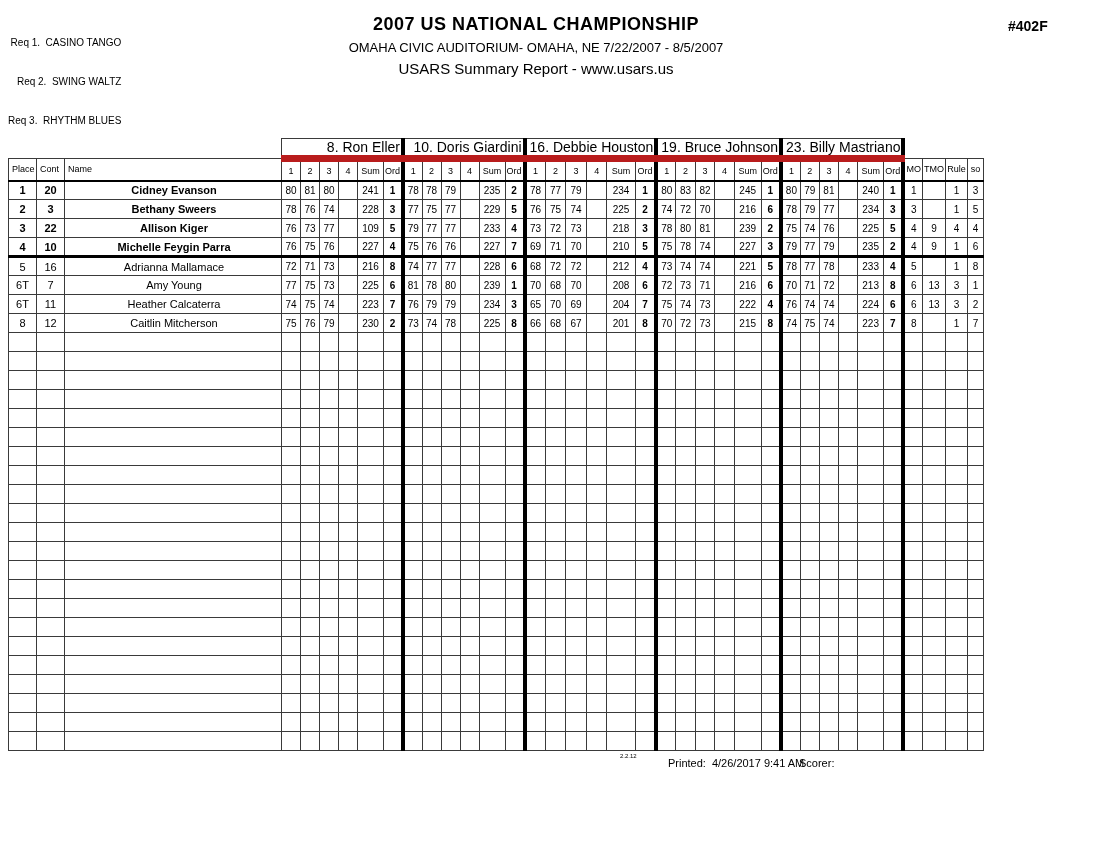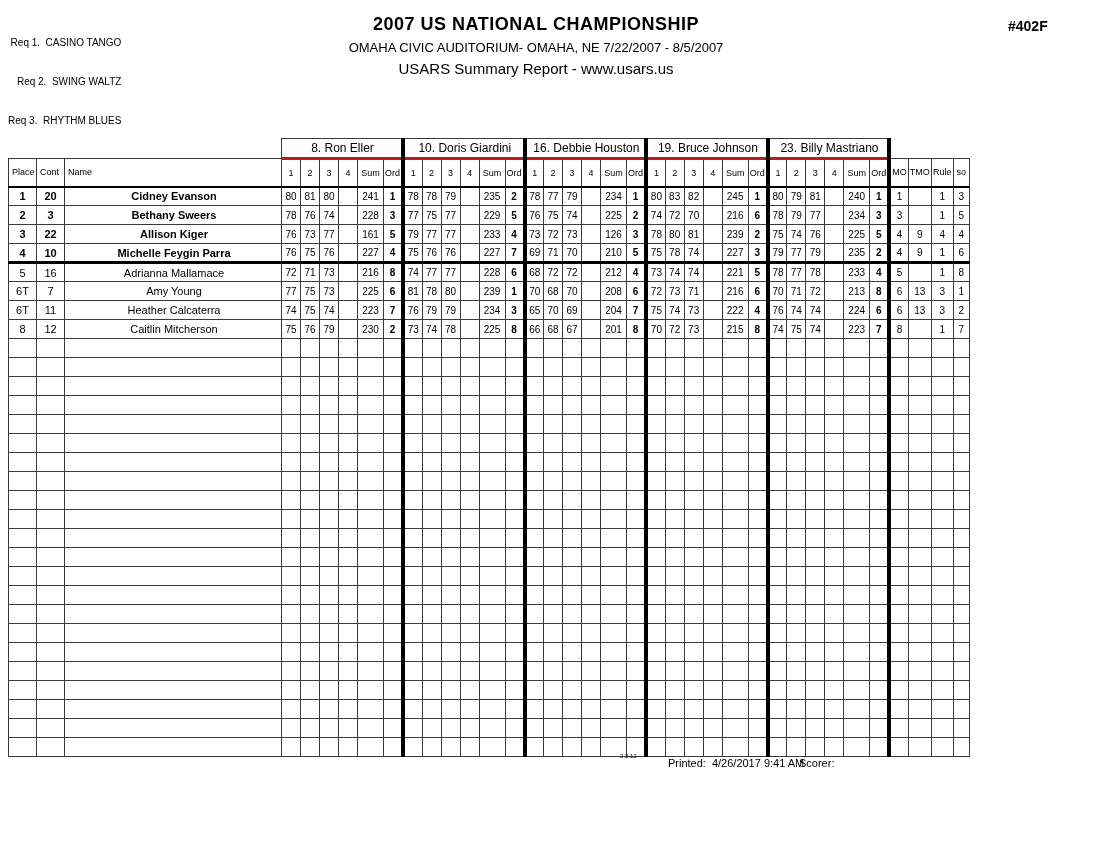--- a/index.html
+++ b/index.html
@@ -38,25 +38,25 @@
   #results td {
     border: 1px solid #3a3a3a;
     height: 19px;
     padding: 0 1px;
     font-size: 10px;
     text-align: center;
     overflow: hidden;
     white-space: nowrap;
   }
   #results tr.hjudge td { height: 20px; }
-  #results tr.hcols  td { height: 28px; }
+  #results tr.hcols  td { height: 22px; }
   #results td.nob { border: none; }
   #results td.judge-name {
-    text-align: center; font-size: 12px; padding-left: 3px;
-    border-bottom: 3px solid #b91c1c;
+    text-align: right; font-size: 14px; padding-left: 3px;
+    border-bottom: 7px solid #b91c1c;
   }
   #results td.colh {
     font-size: 9px;
     border-bottom: 2px solid #000;
   }
   #results td.lft { text-align: left; padding-left: 3px; }
   #results td.thickR { border-right: 4px solid #000; }
   #results td.name-cell { text-align: center; font-size: 11px; padding-left: 3px; }
   #results td.pc { font-size: 11px; }
   #results td.bold { font-weight: bold; }
@@ -253,33 +253,33 @@
         <td>5</td>
       </tr>
       <tr>
         <td class="pc bold">3</td>
         <td class="pc bold">22</td>
         <td class="name-cell bold">Allison Kiger</td>
         <td>76</td>
         <td>73</td>
         <td>77</td>
         <td></td>
-        <td>161</td>
+        <td>109</td>
         <td class="ord-cell thickR">5</td>
         <td>79</td>
         <td>77</td>
         <td>77</td>
         <td></td>
         <td>233</td>
         <td class="ord-cell thickR">4</td>
         <td>73</td>
         <td>72</td>
         <td>73</td>
         <td></td>
-        <td>126</td>
+        <td>218</td>
         <td class="ord-cell thickR">3</td>
         <td>78</td>
         <td>80</td>
         <td>81</td>
         <td></td>
         <td>239</td>
         <td class="ord-cell thickR">2</td>
         <td>75</td>
         <td>74</td>
         <td>76</td>

